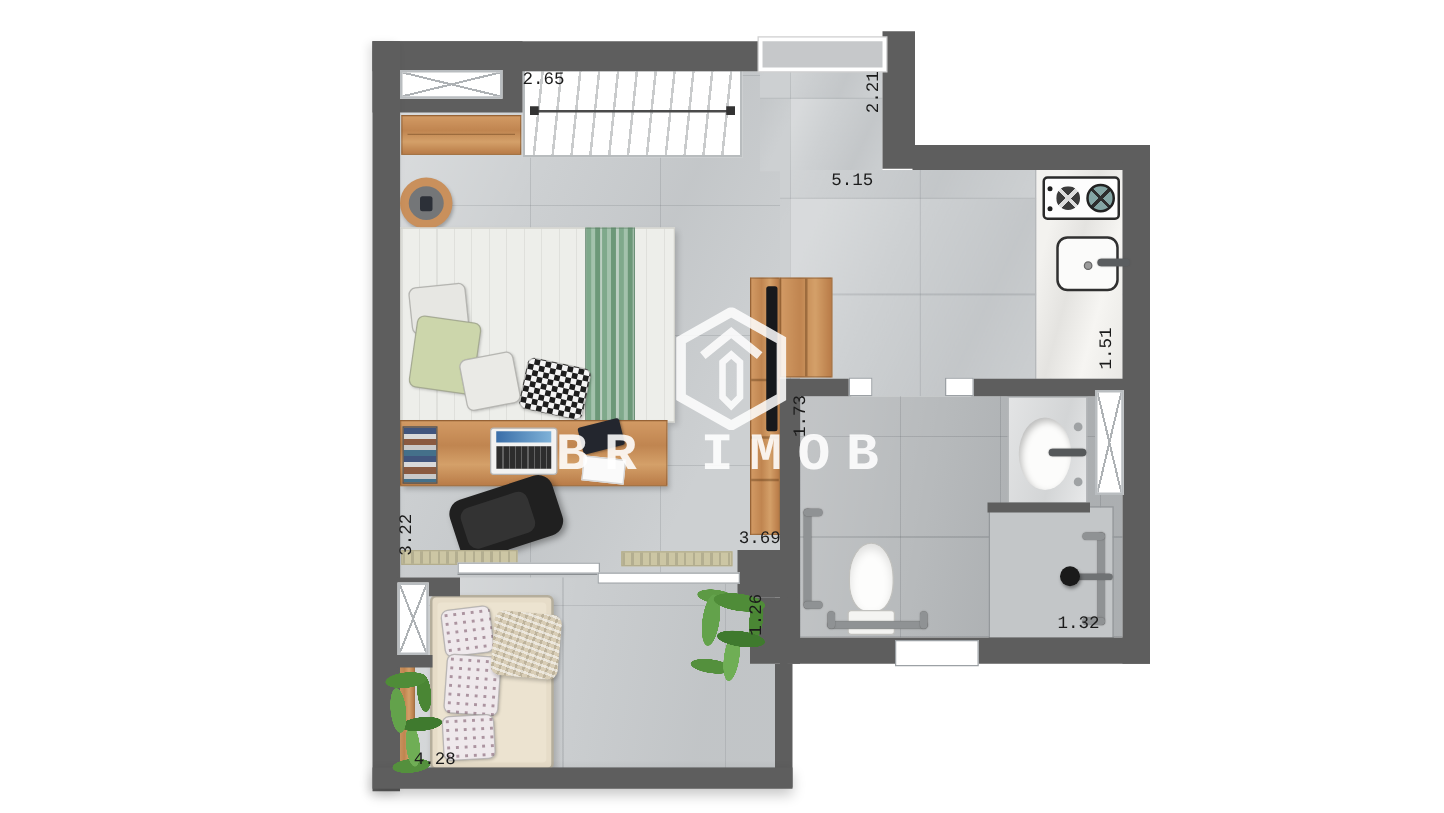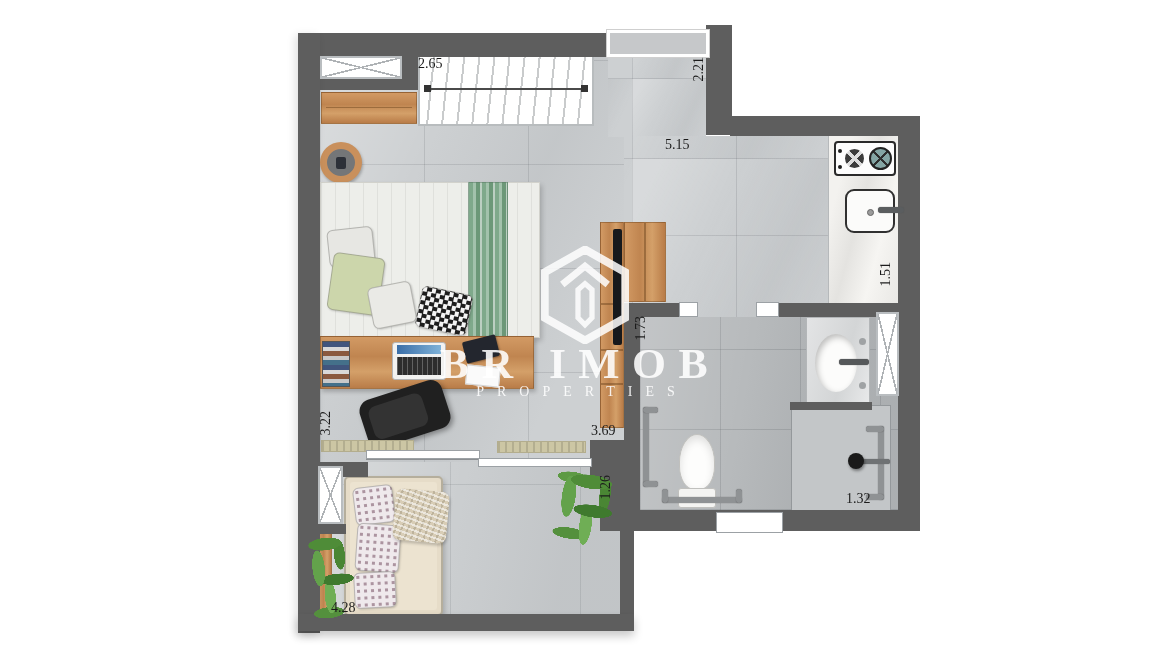--- a/index.html
+++ b/index.html
@@ -1,18 +1,18 @@
 <!DOCTYPE html>
 <html><head>
 <meta charset="utf-8">
 <style>
   html,body{margin:0;padding:0;background:#ffffff;}
   *{box-sizing:border-box;}
   #stage{position:relative;width:1155px;height:650px;background:#fff;overflow:hidden;
-         font-family:Liberation Serif, serif;border-radius:25px;}
+         font-family:Liberation Mono, monospace;border-radius:25px;}
   .abs{position:absolute;}
   
   .floor{z-index:1;}
   .furn{z-index:2;}
   .wall{z-index:3;background:#5e5e5e;}
   .fix{z-index:4;}
   .lab{z-index:6;}
   .wm{z-index:7;}
   .plant{z-index:5;}
   
@@ -230,15 +230,14 @@
     </div>
 
   <div class="abs wm" style="left:541px;top:246px;width:88px;height:98px;opacity:.85;">
     <svg viewBox="0 0 100 112" width="88" height="98">
       <polygon points="50,4 96,30 96,82 50,108 4,82 4,30" fill="none" stroke="#ffffff" stroke-width="9"></polygon>
       <path d="M24,44 L50,23 L76,44" fill="none" stroke="#ffffff" stroke-width="8"></path>
       <path d="M42,50 L50,43 L58,50 L58,82 L50,90 L42,82 Z" fill="none" stroke="#ffffff" stroke-width="6"></path>
     </svg>
   </div>
   <div class="abs wm wm-brand" style="left:440px;top:340px;width:280px;">BR IMOB</div>
-  <div class="abs wm wm-tag" style="left:452px;top:384px;width:260px;">PROPERTIES</div>
 
 </div>
 
 </body></html>

